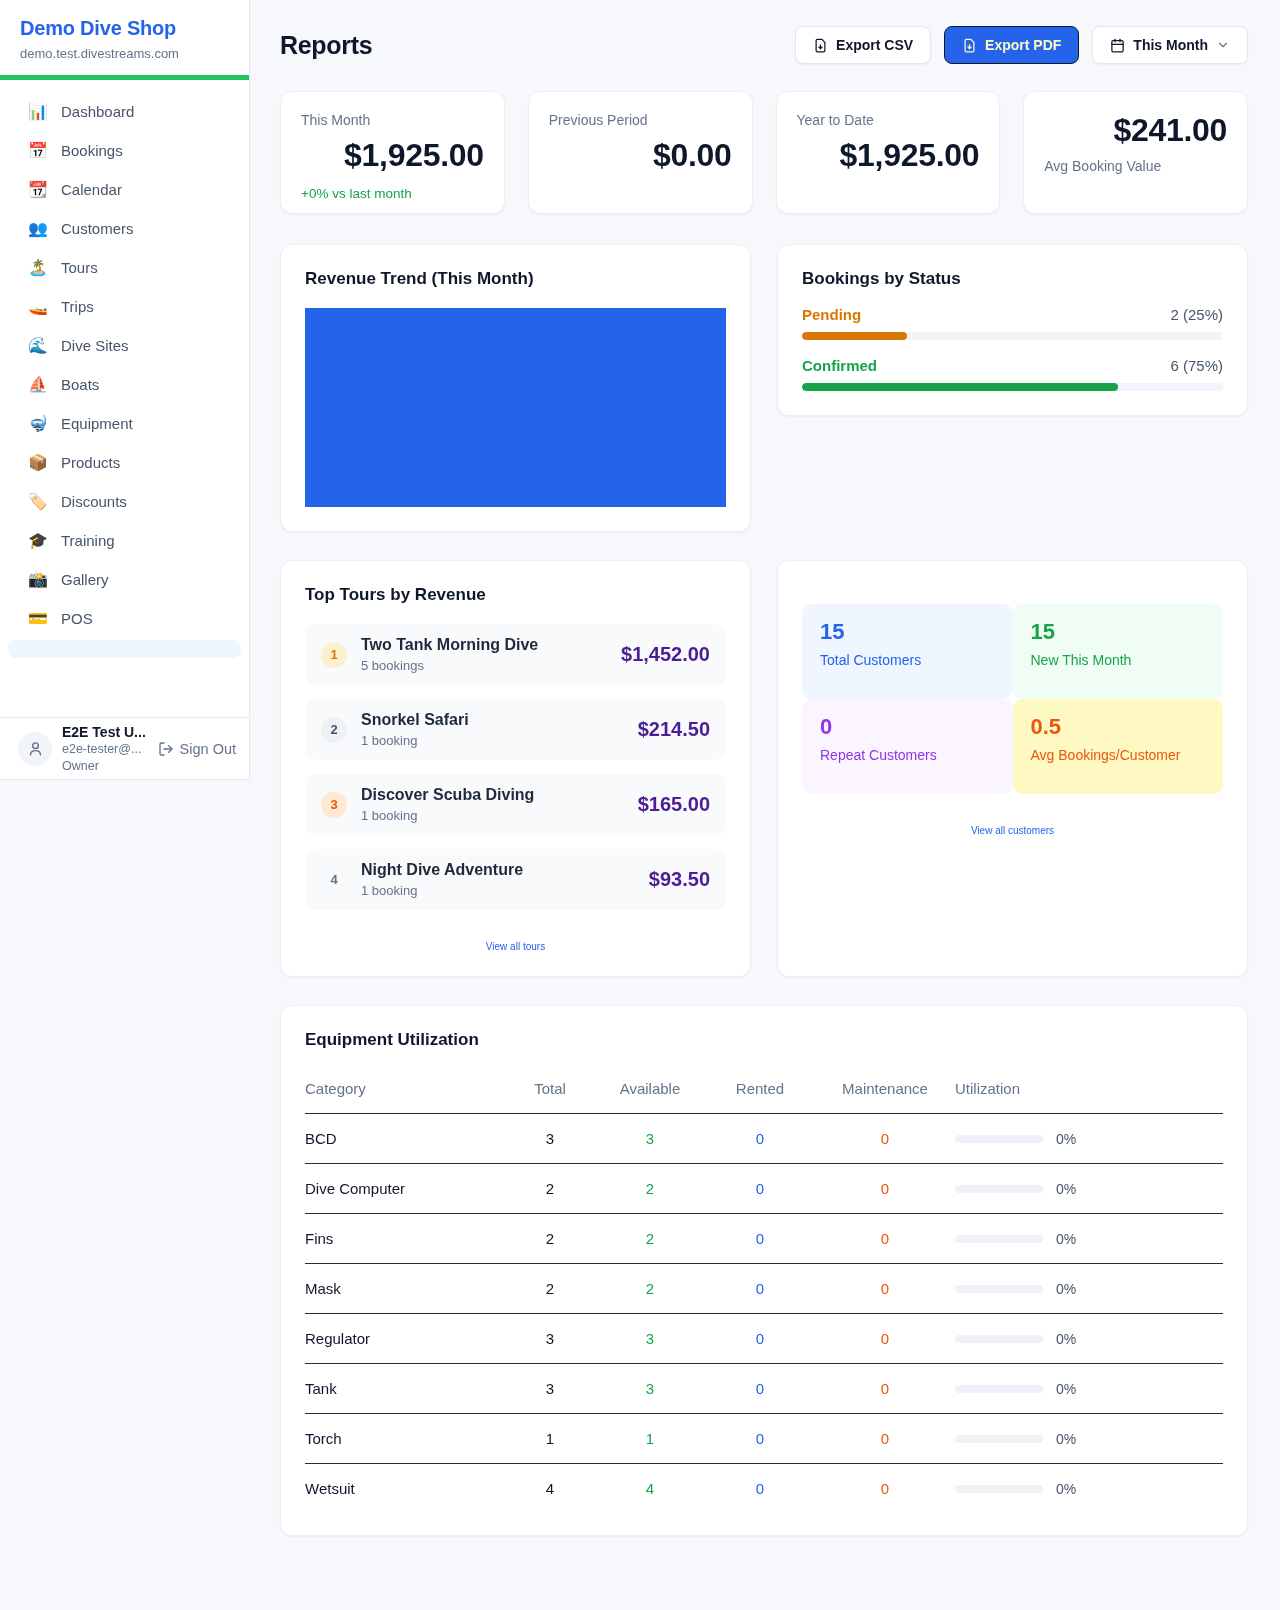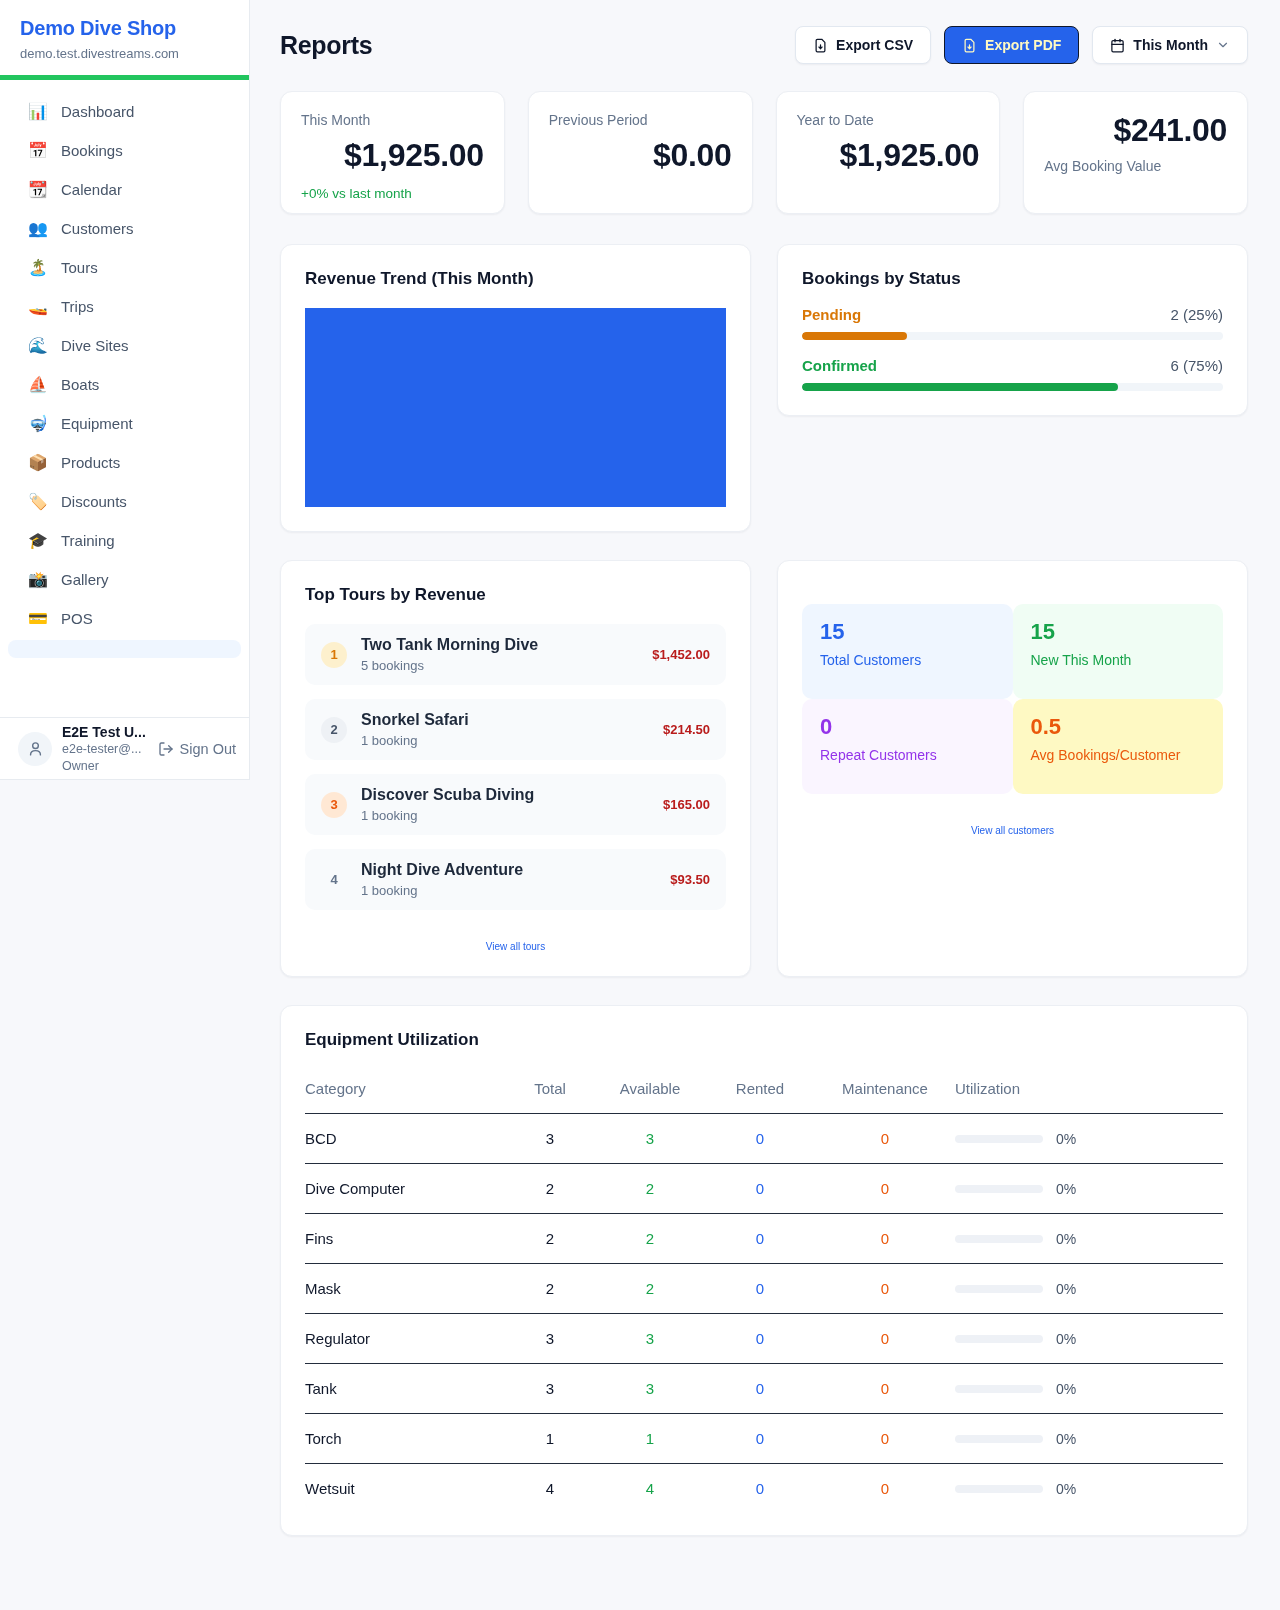--- a/index.html
+++ b/index.html
@@ -82,21 +82,21 @@
     border-radius:10px; padding:12px 16px; margin-top:14px; }
   .tour-row:first-of-type { margin-top:19px; }
   .rank { width:26px; height:26px; border-radius:50%; flex:none;
     display:flex; align-items:center; justify-content:center; font-size:13px; font-weight:700; }
   .rank-1 { background:#fdf0cd; color:#d97706; }
   .rank-2 { background:#eef1f5; color:#475569; }
   .rank-3 { background:#ffe8d4; color:#ea580c; }
   .rank-4 { background:transparent; color:#64748b; }
   .tour-name { font-size:16px; font-weight:700; color:#1e293b; }
   .tour-bookings { font-size:13px; color:#64748b; margin-top:4px; }
-  .tour-amount { margin-left:auto; font-size:13px; font-weight:700; color:#b91c1c; }
+  .tour-amount { margin-left:auto; font-size:20px; font-weight:700; color:#4c1d95; }
   .card-link { display:block; text-align:center; color:#2563eb; font-size:10px;
     margin-top:31px; cursor:pointer; }
   
   .insight-grid { display:grid; grid-template-columns:1fr 1fr; gap:0; margin-top:19px; }
   .insight-tile { border-radius:10px; padding:15px 18px; height:95px; }
   .insight-value { font-size:22px; font-weight:800; }
   .insight-label { font-size:14px; font-weight:500; margin-top:7px; }
   .tile-blue { background:#eff6ff; }
   .tile-green { background:#f0fdf4; }
   .tile-purple { background:#faf5ff; }

